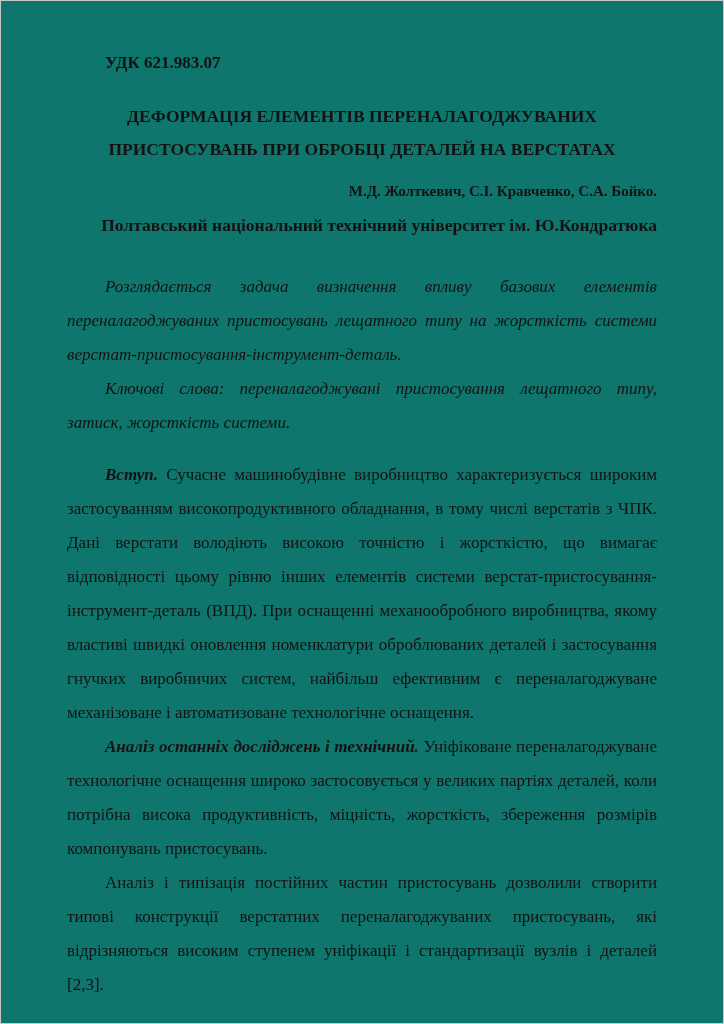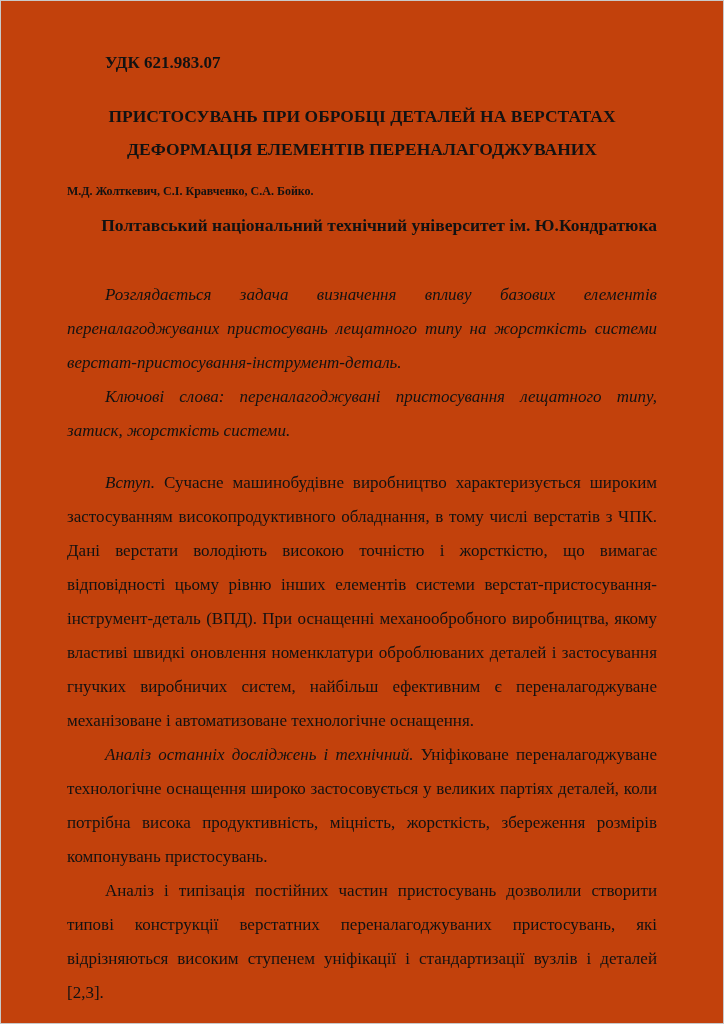--- a/index.html
+++ b/index.html
@@ -5,21 +5,21 @@
   html, body {
     margin: 0;
     padding: 0;
     background: #ffffff;
   }
   .page {
     position: relative;
     width: 724px;
     height: 1024px;
     box-sizing: border-box;
-    background: #c2410c;
+    background: #0f766e;
     border: 1px solid #c9c9c9;
     overflow: hidden;
     padding: 45px 66px 0 66px;
     font-family: "Liberation Serif", "DejaVu Serif", serif;
     color: #121212;
     font-size: 17px;
   }
   .udc {
     font-weight: bold;
     font-size: 17px;
@@ -30,68 +30,68 @@
   .title {
     font-weight: bold;
     font-size: 17.5px;
     line-height: 33px;
     text-align: center;
     margin: 20px 0 8px 0;
   }
   .title .t-line { display: block; }
   .authors {
     font-weight: bold;
-    font-size: 12px;
+    font-size: 15px;
     line-height: 34px;
-    text-align: left;
+    text-align: right;
     margin: 0;
   }
   .affiliation {
     font-weight: bold;
     font-size: 17.5px;
     line-height: 34px;
     text-align: right;
     margin: 0;
   }
   .abstract-block {
-    margin-top: 36px;
+    margin-top: 28px;
   }
   .abstract, .keywords {
     font-style: italic;
     font-size: 17px;
     line-height: 34px;
     text-align: justify;
     text-indent: 38px;
     margin: 0;
   }
   .body-block {
     margin-top: 18px;
   }
   .body-p {
     font-size: 17px;
     line-height: 34px;
     text-align: justify;
     text-indent: 38px;
     margin: 0;
   }
   .lead {
-    font-weight: normal;
+    font-weight: bold;
     font-style: italic;
   }
 </style>
 </head>
 <body>
 
 <div class="page">
 
   <p class="udc">УДК 621.983.07</p>
 
   <h1 class="title">
+    <span class="t-line">ДЕФОРМАЦІЯ ЕЛЕМЕНТІВ ПЕРЕНАЛАГОДЖУВАНИХ</span>
     <span class="t-line">ПРИСТОСУВАНЬ ПРИ ОБРОБЦІ ДЕТАЛЕЙ НА ВЕРСТАТАХ</span>
-    <span class="t-line">ДЕФОРМАЦІЯ ЕЛЕМЕНТІВ ПЕРЕНАЛАГОДЖУВАНИХ</span>
   </h1>
 
   <p class="authors">М.Д. Жолткевич, С.І. Кравченко, С.А. Бойко.</p>
 
   <p class="affiliation">Полтавський національний технічний університет ім. Ю.Кондратюка</p>
 
   <div class="abstract-block">
     <p class="abstract">Розглядається задача визначення впливу базових елементів переналагоджуваних пристосувань лещатного типу на жорсткість системи верстат-пристосування-інструмент-деталь.</p>
     <p class="keywords">
       <span>Ключові слова:</span><span> переналагоджувані пристосування лещатного типу, затиск, жорсткість системи.</span>

